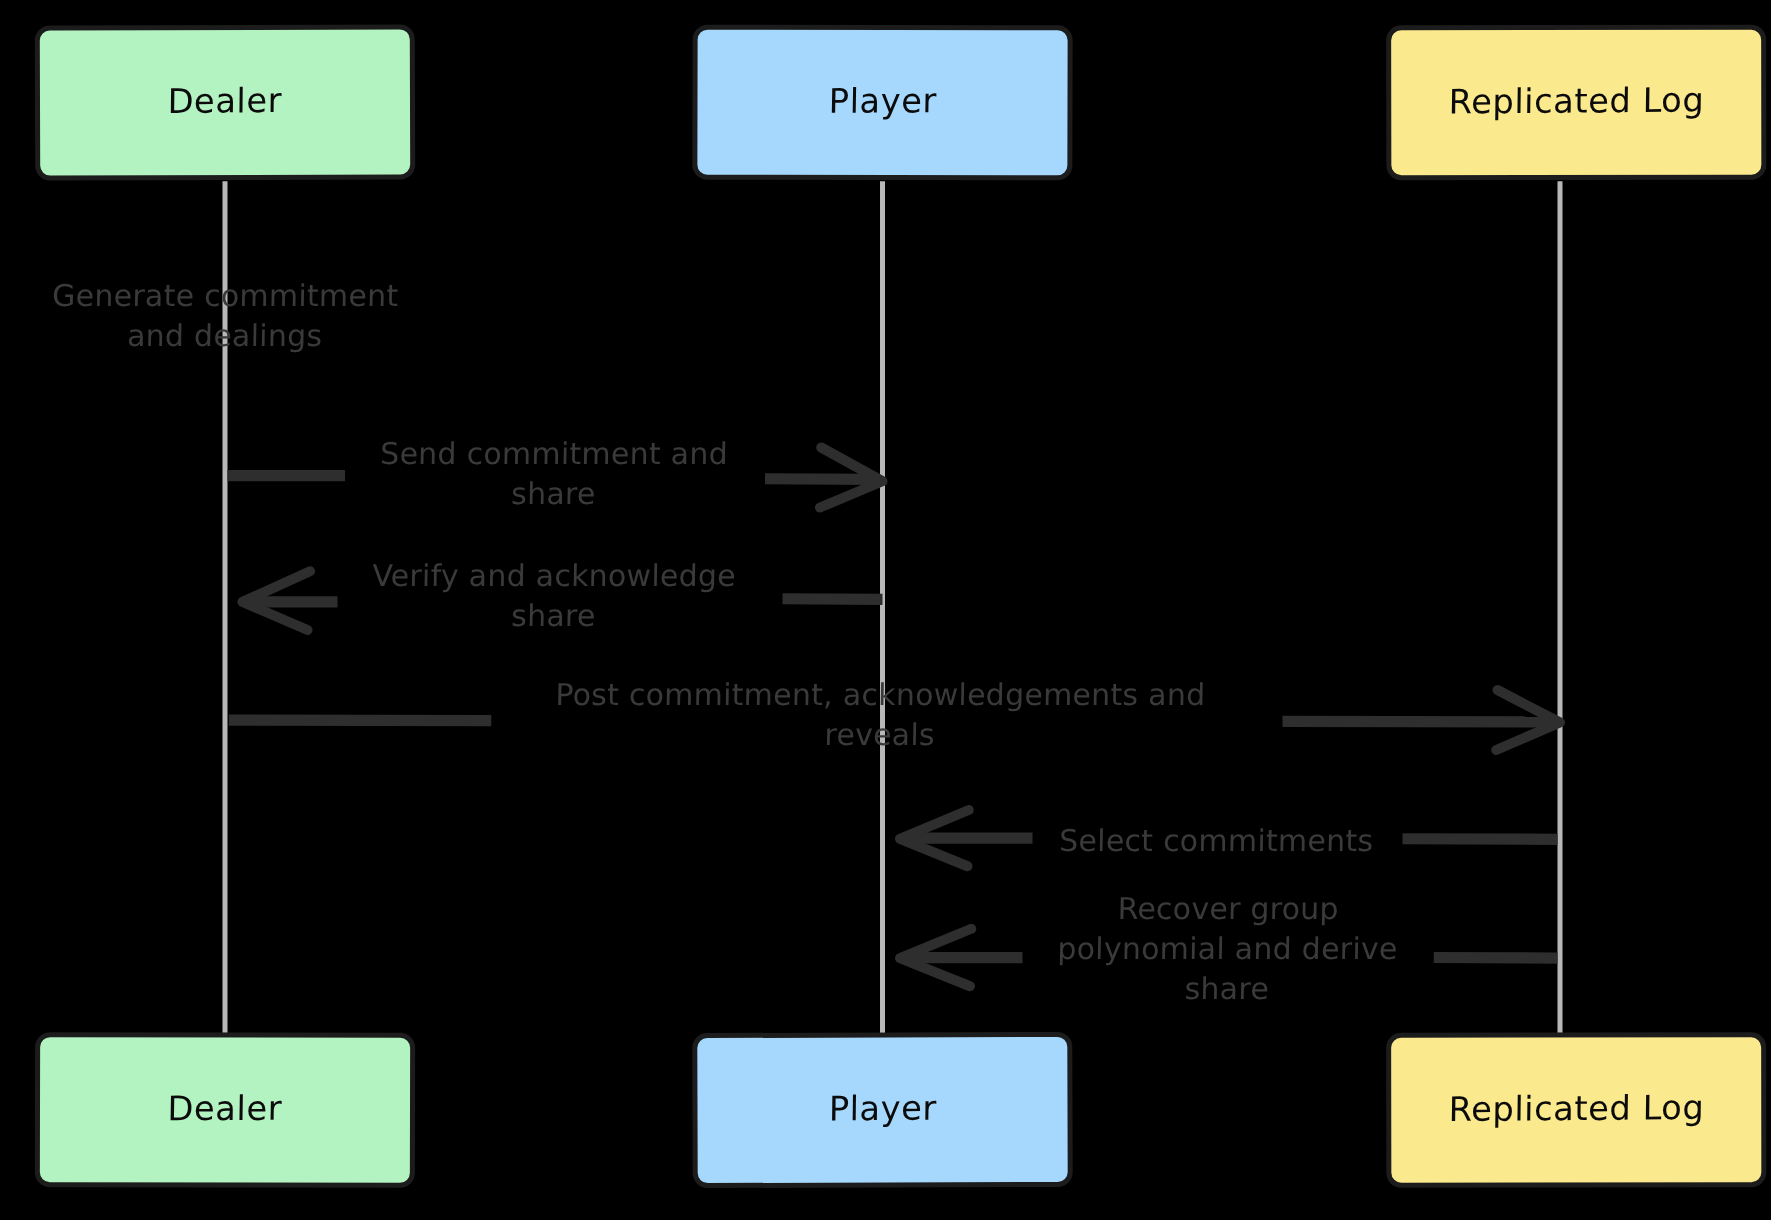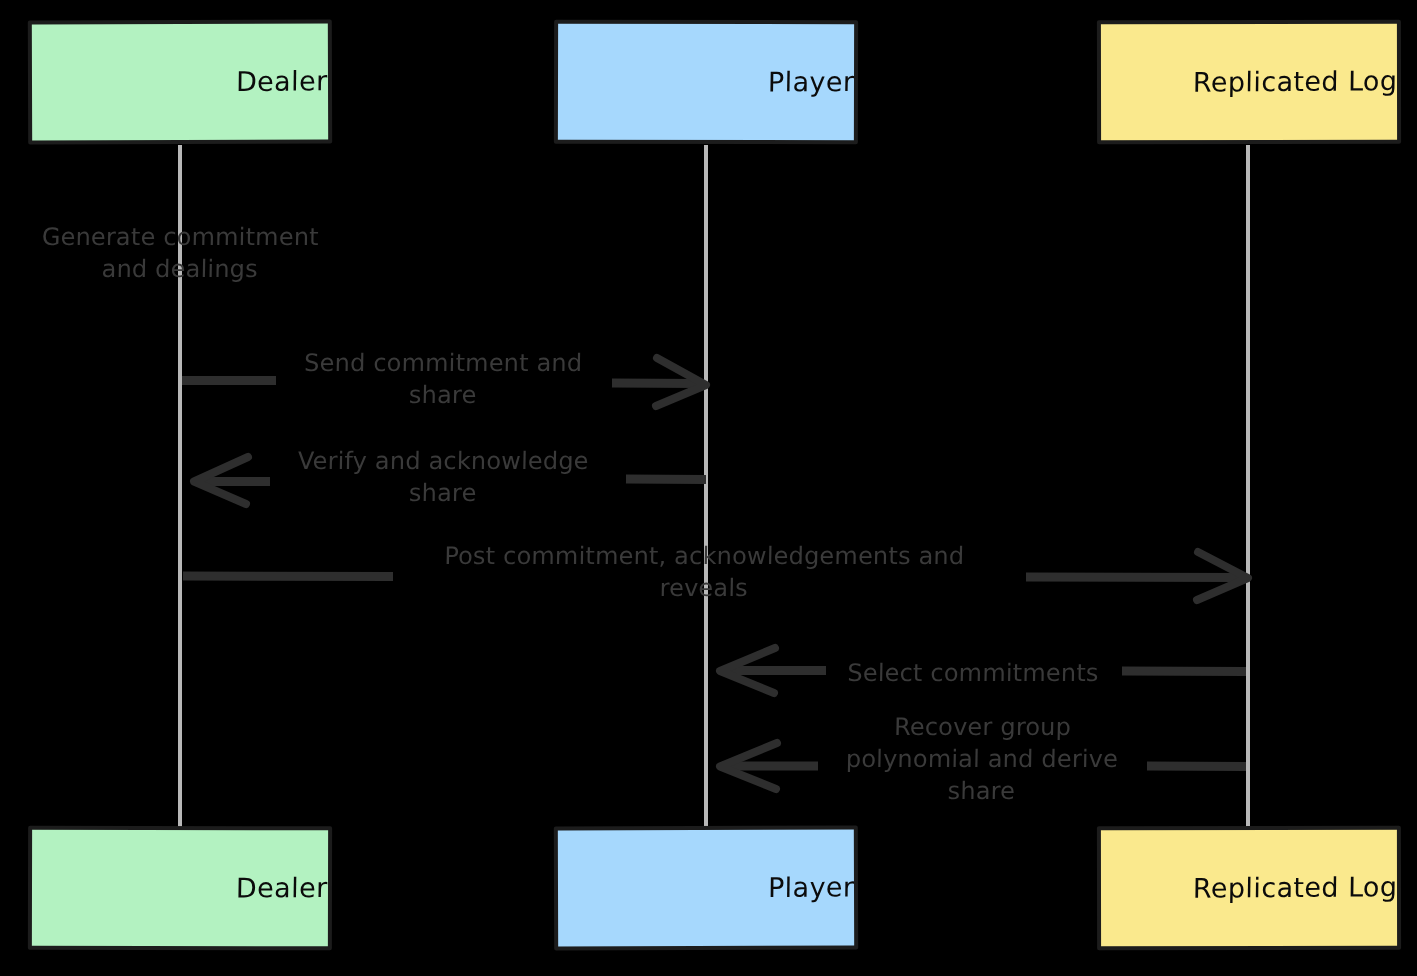--- a/index.html
+++ b/index.html
@@ -17,40 +17,40 @@
     font-family: "DejaVu Sans", sans-serif;
   }
 
   
   .actor-box {
     position: absolute;
     width: 304px;
     height: 124px;
     box-sizing: border-box;
     border: 4px solid #1c1c1c;
-    border-radius: 2px;
+    border-radius: 12px;
     display: flex;
     align-items: center;
-    justify-content: flex-end;
+    justify-content: center;
   }
   .actor-label {
     font-family: "DejaVu Sans", sans-serif;
     font-size: 27px;
     font-weight: 500;
     color: #0b0b0b;
     letter-spacing: .4px;
     text-align: center;
     line-height: 1.1;
     transform: skewX(-1.2deg) rotate(-.35deg);
   }
 
   
   .actor-box.w1 { transform: rotate(-0.18deg); }
   .actor-box.w2 { transform: rotate(0.12deg); }
-  .actor-box.w3 { transform: rotate(-0.09deg); }
+  .actor-box.w3 { transform: rotate(-0.09deg); margin-left: 12px; }
 
   
   .lifeline {
     position: absolute;
     width: 4px;
     background: #b8b8b8;
     top: 145px;
     height: 686px;
   }
 

